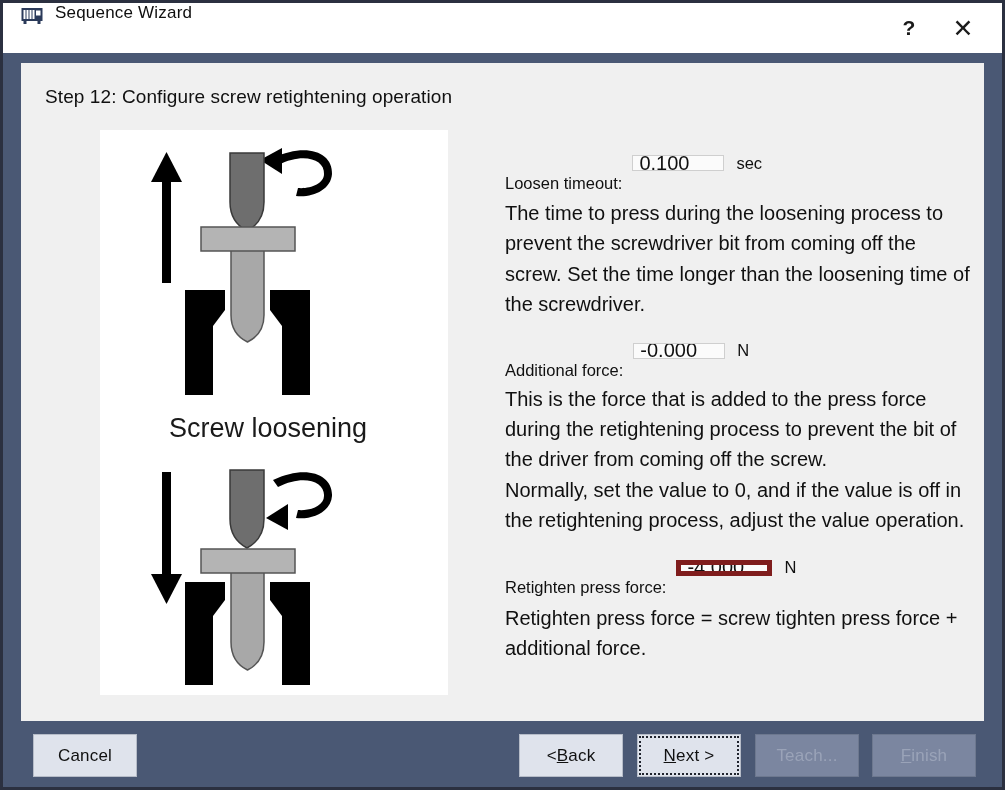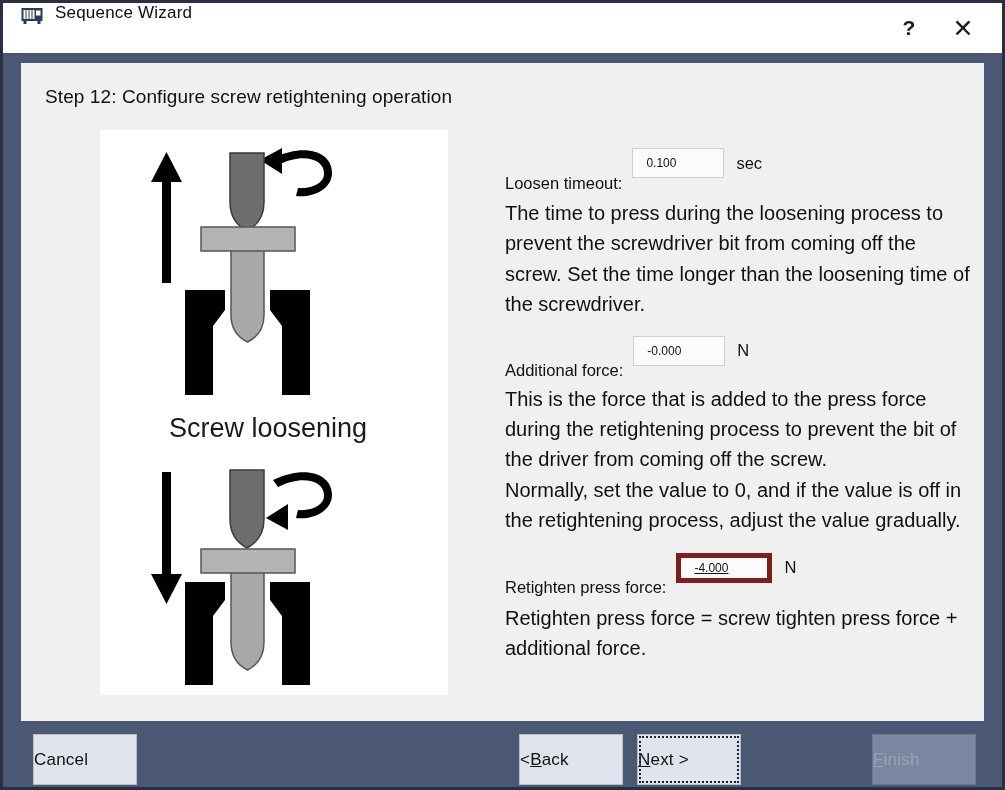--- a/index.html
+++ b/index.html
@@ -121,27 +121,27 @@
     height: 30px;
   }
   .field-label {
     font-size: 16.5px;
     color: #101010;
     white-space: nowrap;
     margin-top: 40px;
   }
   .field-input {
     box-sizing: border-box;
-    height: 30px;
+    height: 16px;
     background: #fbfbfb;
     border: 1px solid #cfcfcf;
     font-family: "Liberation Sans", sans-serif;
-    font-size: 12px;
-    color: #101010;
-    padding: 0 13px;
+    font-size: 20px;
+    color: #101010;
+    padding: 0 6px;
     margin: 0 12px 0 10px;
     outline: none;
   }
   .field-input.wide-a { width: 92px; }
   .field-input.wide-b { width: 92px; }
   .field-input.computed {
     width: 96px;
     border: 5px solid #7f1d1d;
     background: #fbfbfb;
     text-decoration: underline;
@@ -169,29 +169,29 @@
   .footer {
     position: absolute;
     left: 0;
     top: 678px;
     width: 999px;
     height: 56px;
   }
   .btn {
     position: absolute;
     box-sizing: border-box;
-    height: 51px;
+    height: 43px;
     background: #dfe3ec;
     border: 1px solid #b6bcc8;
     font-family: "Liberation Sans", sans-serif;
     font-size: 17px;
     color: #101010;
     display: flex;
     align-items: center;
-    justify-content: flex-start;
+    justify-content: center;
     padding: 0;
     letter-spacing: .2px;
   }
   .btn.cancel { left: 30px; top: 3px; width: 104px; }
   .btn.back   { left: 516px; top: 3px; width: 104px; }
   .btn.next   { left: 634px; top: 3px; width: 104px; }
   .btn.teach  { left: 752px; top: 3px; width: 104px;
                 background: #7b86a0; border: 1px solid #6d788f; color: #9aa3b8; }
   .btn.finish { left: 869px; top: 3px; width: 104px;
                 background: #7b86a0; border: 1px solid #6d788f; color: #9aa3b8; }
@@ -293,21 +293,21 @@
 
         <div class="field-row">
           <span class="field-label">Additional force:</span>
           <input class="field-input wide-b" type="text" value="-0.000" style="">
           <span class="field-unit">N</span>
         </div>
 
         <div class="gap-c"></div>
 
         <p class="desc">This is the force that is added to the press force during the retightening process to prevent the bit of the driver from coming off the screw.
-Normally, set the value to 0, and if the value is off in the retightening process, adjust the value gradually.</p>
+Normally, set the value to 0, and if the value is off in the retightening process, adjust the value operation.</p>
 
         <div class="gap-d"></div>
 
         <div class="field-row">
           <span class="field-label">Retighten press force:</span>
           <input class="field-input computed" type="text" value="-4.000" style="">
           <span class="field-unit">N</span>
         </div>
 
         <div class="gap-e"></div>
@@ -325,20 +325,23 @@
         <span>&lt; </span>
           <span class="acc">B</span>
           <span>ack</span>
       </button>
 
       <button class="btn next focused">
         <span class="acc">N</span>
           <span>ext &gt;</span>
       </button>
 
+      <button class="btn teach" disabled="">
+        <span>Teach...</span>
+      </button>
 
       <button class="btn finish" disabled="">
         <span class="acc">F</span>
           <span>inish</span>
       </button>
     </div>
 
   </div>
 </div>
 

